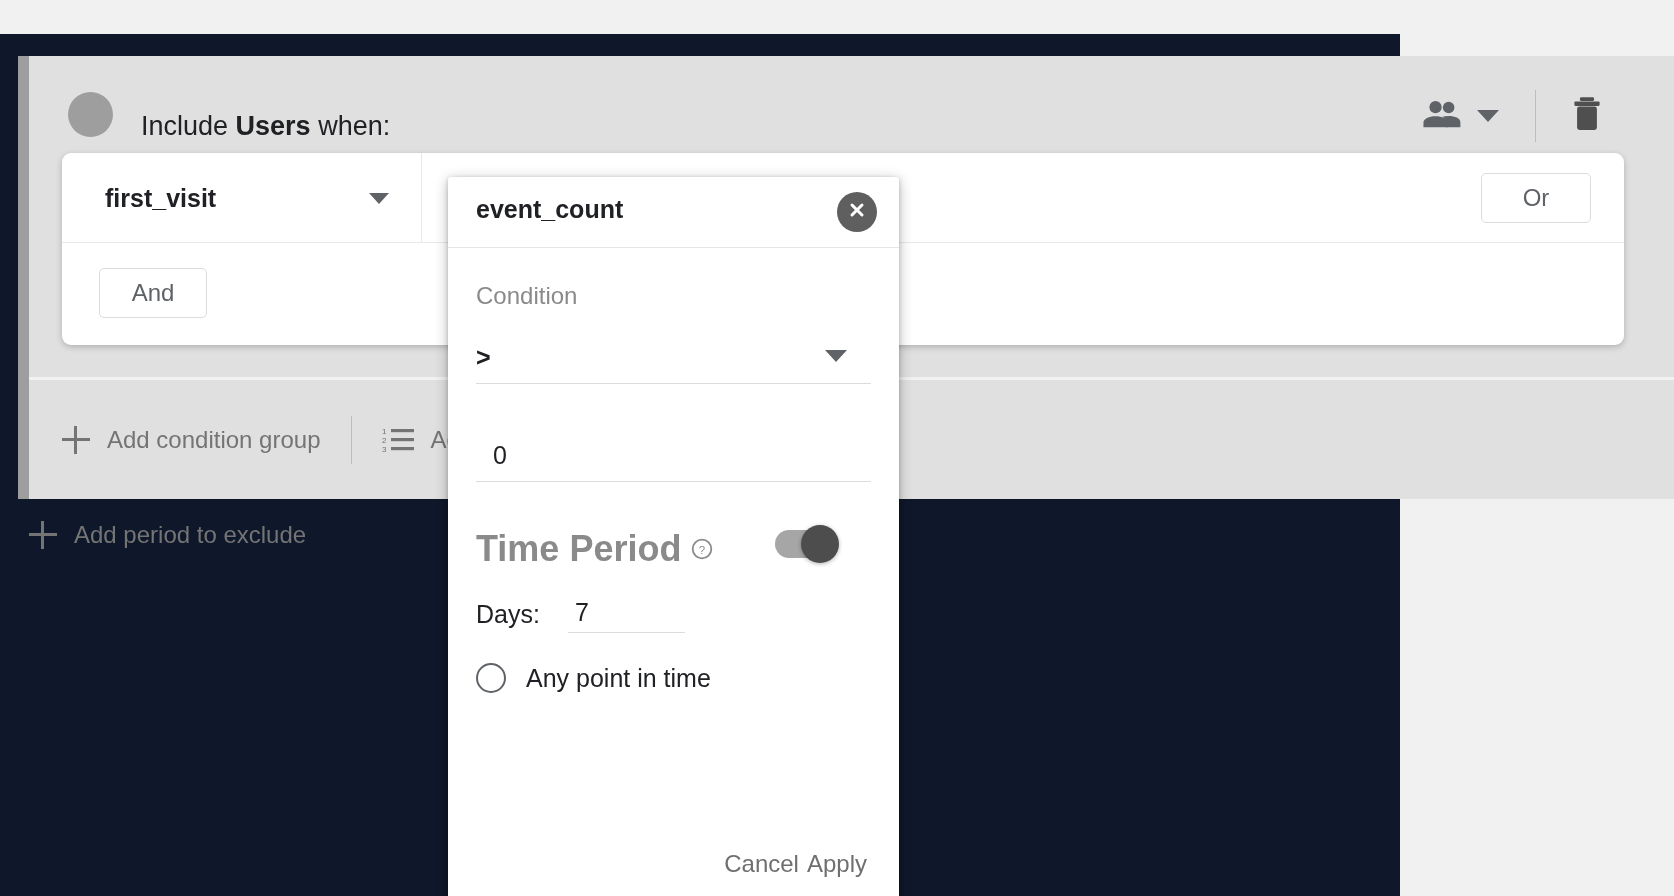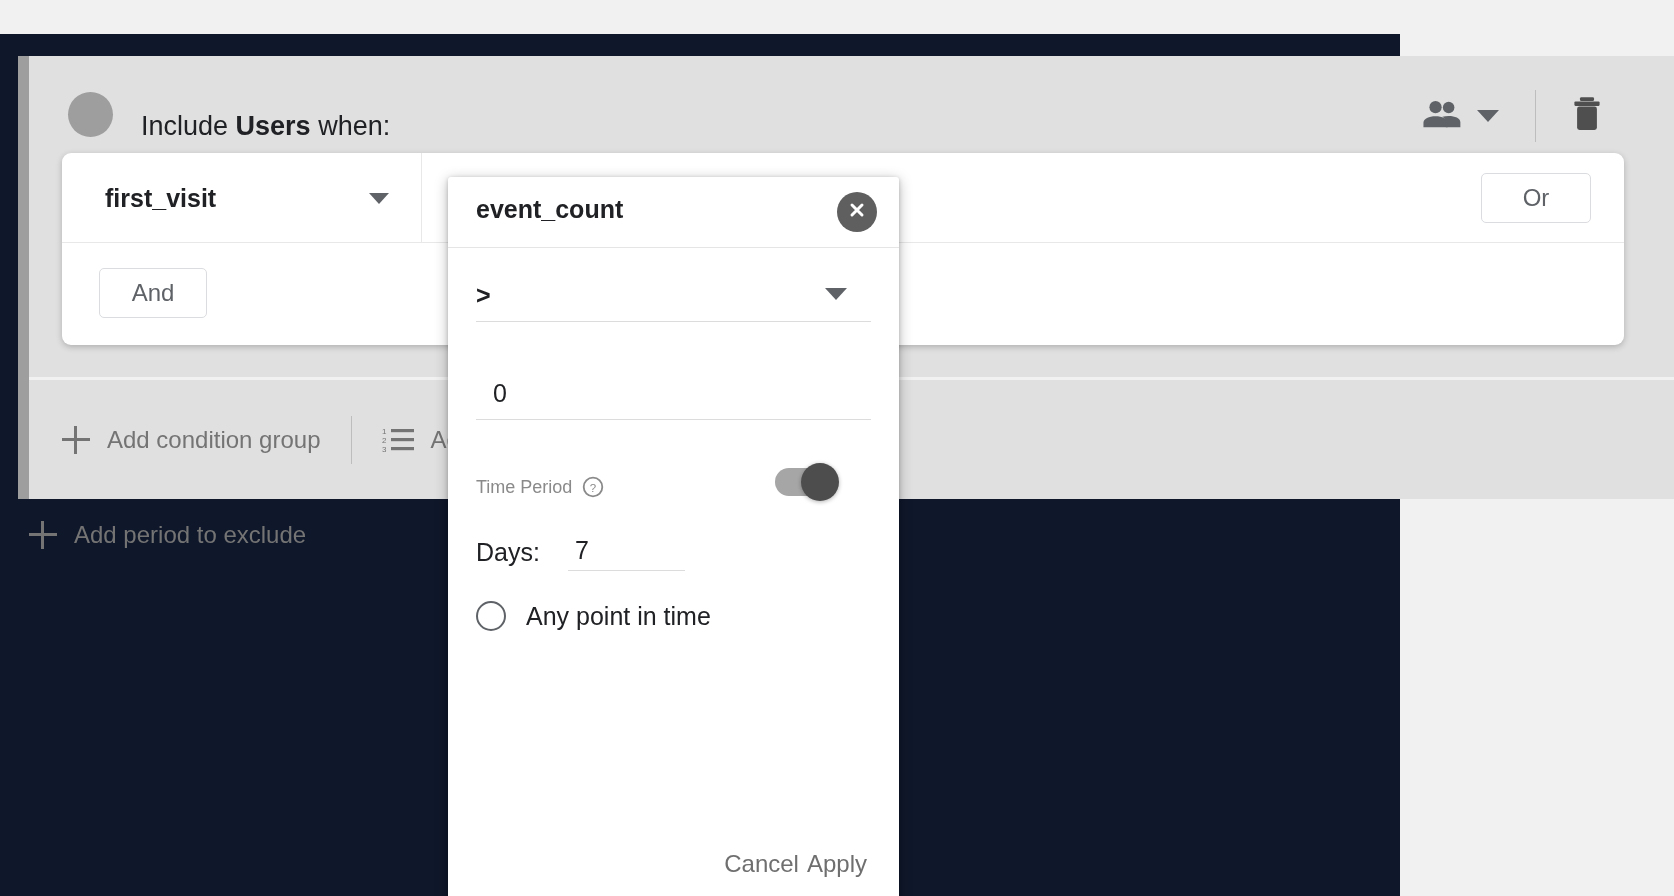--- a/index.html
+++ b/index.html
@@ -190,21 +190,21 @@
   }
   .value-line .v {
     font-size: 25px; color: #202124; padding-left: 17px;
   }
 
   .tp-row {
     position: relative;
     margin-top: 44px; height: 46px;
     display: flex; align-items: center;
   }
-  .tp-label { font-size: 18px; color: #8a8a8a; }
+  .tp-label { font-size: 36px; color: #8a8a8a; font-weight: bold; }
   .help-icon { margin-left: 10px; width: 22px; height: 22px; }
   .toggle {
     position: absolute; right: 38px; top: 4px;
     width: 58px; height: 28px;
     border-radius: 14px; background: #a6a6a6;
     cursor: pointer;
   }
   .toggle .thumb {
     position: absolute; right: -6px; top: -5px;
     width: 38px; height: 38px; border-radius: 50%;
@@ -334,20 +334,21 @@
         <span>
           <svg width="18" height="18" viewBox="0 0 18 18" aria-hidden="true">
             <path d="M4 4 L14 14 M14 4 L4 14" stroke="#ffffff" stroke-width="3" stroke-linecap="round"></path>
           </svg>
         </span>
       </div>
     </div>
 
     <div class="popup-body">
 
+      <div class="field-label">Condition</div>
 
       <div class="select-line">
         <span class="select-value">&gt;</span>
         <span class="select-caret"></span>
       </div>
 
       <div class="value-line">
         <span class="v">0</span>
       </div>
 

